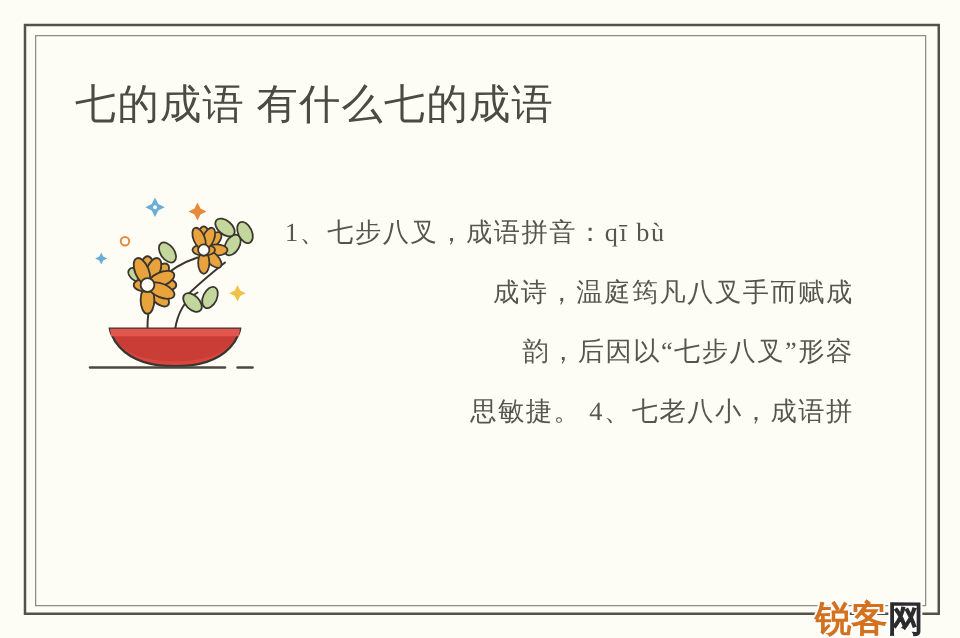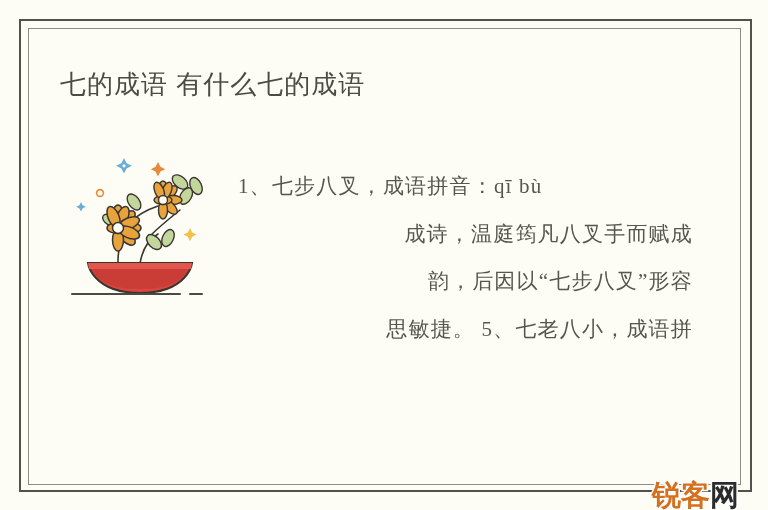--- a/index.html
+++ b/index.html
@@ -37,40 +37,40 @@
     width: 713px;
     height: 457px;
     border: 1px solid #8c8c80;
     box-sizing: border-box;
   }
   
   .title {
     position: absolute;
     left: 60px;
     top: 62px;
-    font-size: 26px;
+    font-size: 33px;
     line-height: 44px;
     letter-spacing: 1px;
     color: #4b4b43;
-    font-family: Liberation Sans, sans-serif;
+    font-family: Liberation Serif, serif;
     white-space: nowrap;
   }
   
   .illustration {
     position: absolute;
     left: 62px;
     top: 138px;
     width: 162px;
     height: 165px;
   }
   .illustration svg { display: block; }
   
   .article {
     position: absolute;
-    left: 238px;
+    left: 228px;
     top: 163px;
     width: 455px;
   }
   .article-line {
     font-family: "Liberation Serif", "DejaVu Serif", serif;
     font-size: 21px;
     line-height: 47.5px;
     color: #56564d;
     letter-spacing: 1.2px;
     white-space: nowrap;
@@ -188,20 +188,20 @@
         <line x1="10" y1="156" x2="118" y2="156"></line>
         <line x1="128" y1="156" x2="140" y2="156"></line>
       </g>
     </svg>
   </div>
 
   <div class="article">
     <div class="article-line line-1">1、七步八叉，成语拼音：qī bù</div>
     <div class="article-line line-3">成诗，温庭筠凡八叉手而赋成</div>
     <div class="article-line line-4">韵，后因以“七步八叉”形容</div>
-    <div class="article-line line-5">思敏捷。 5、七老八小，成语拼</div>
+    <div class="article-line line-5">思敏捷。 4、七老八小，成语拼</div>
   </div>
 
   <div class="watermark">
     <span class="wm-a">锐客</span><span class="wm-b">网</span>
   </div>
 
 </div>
 
 </body></html>

